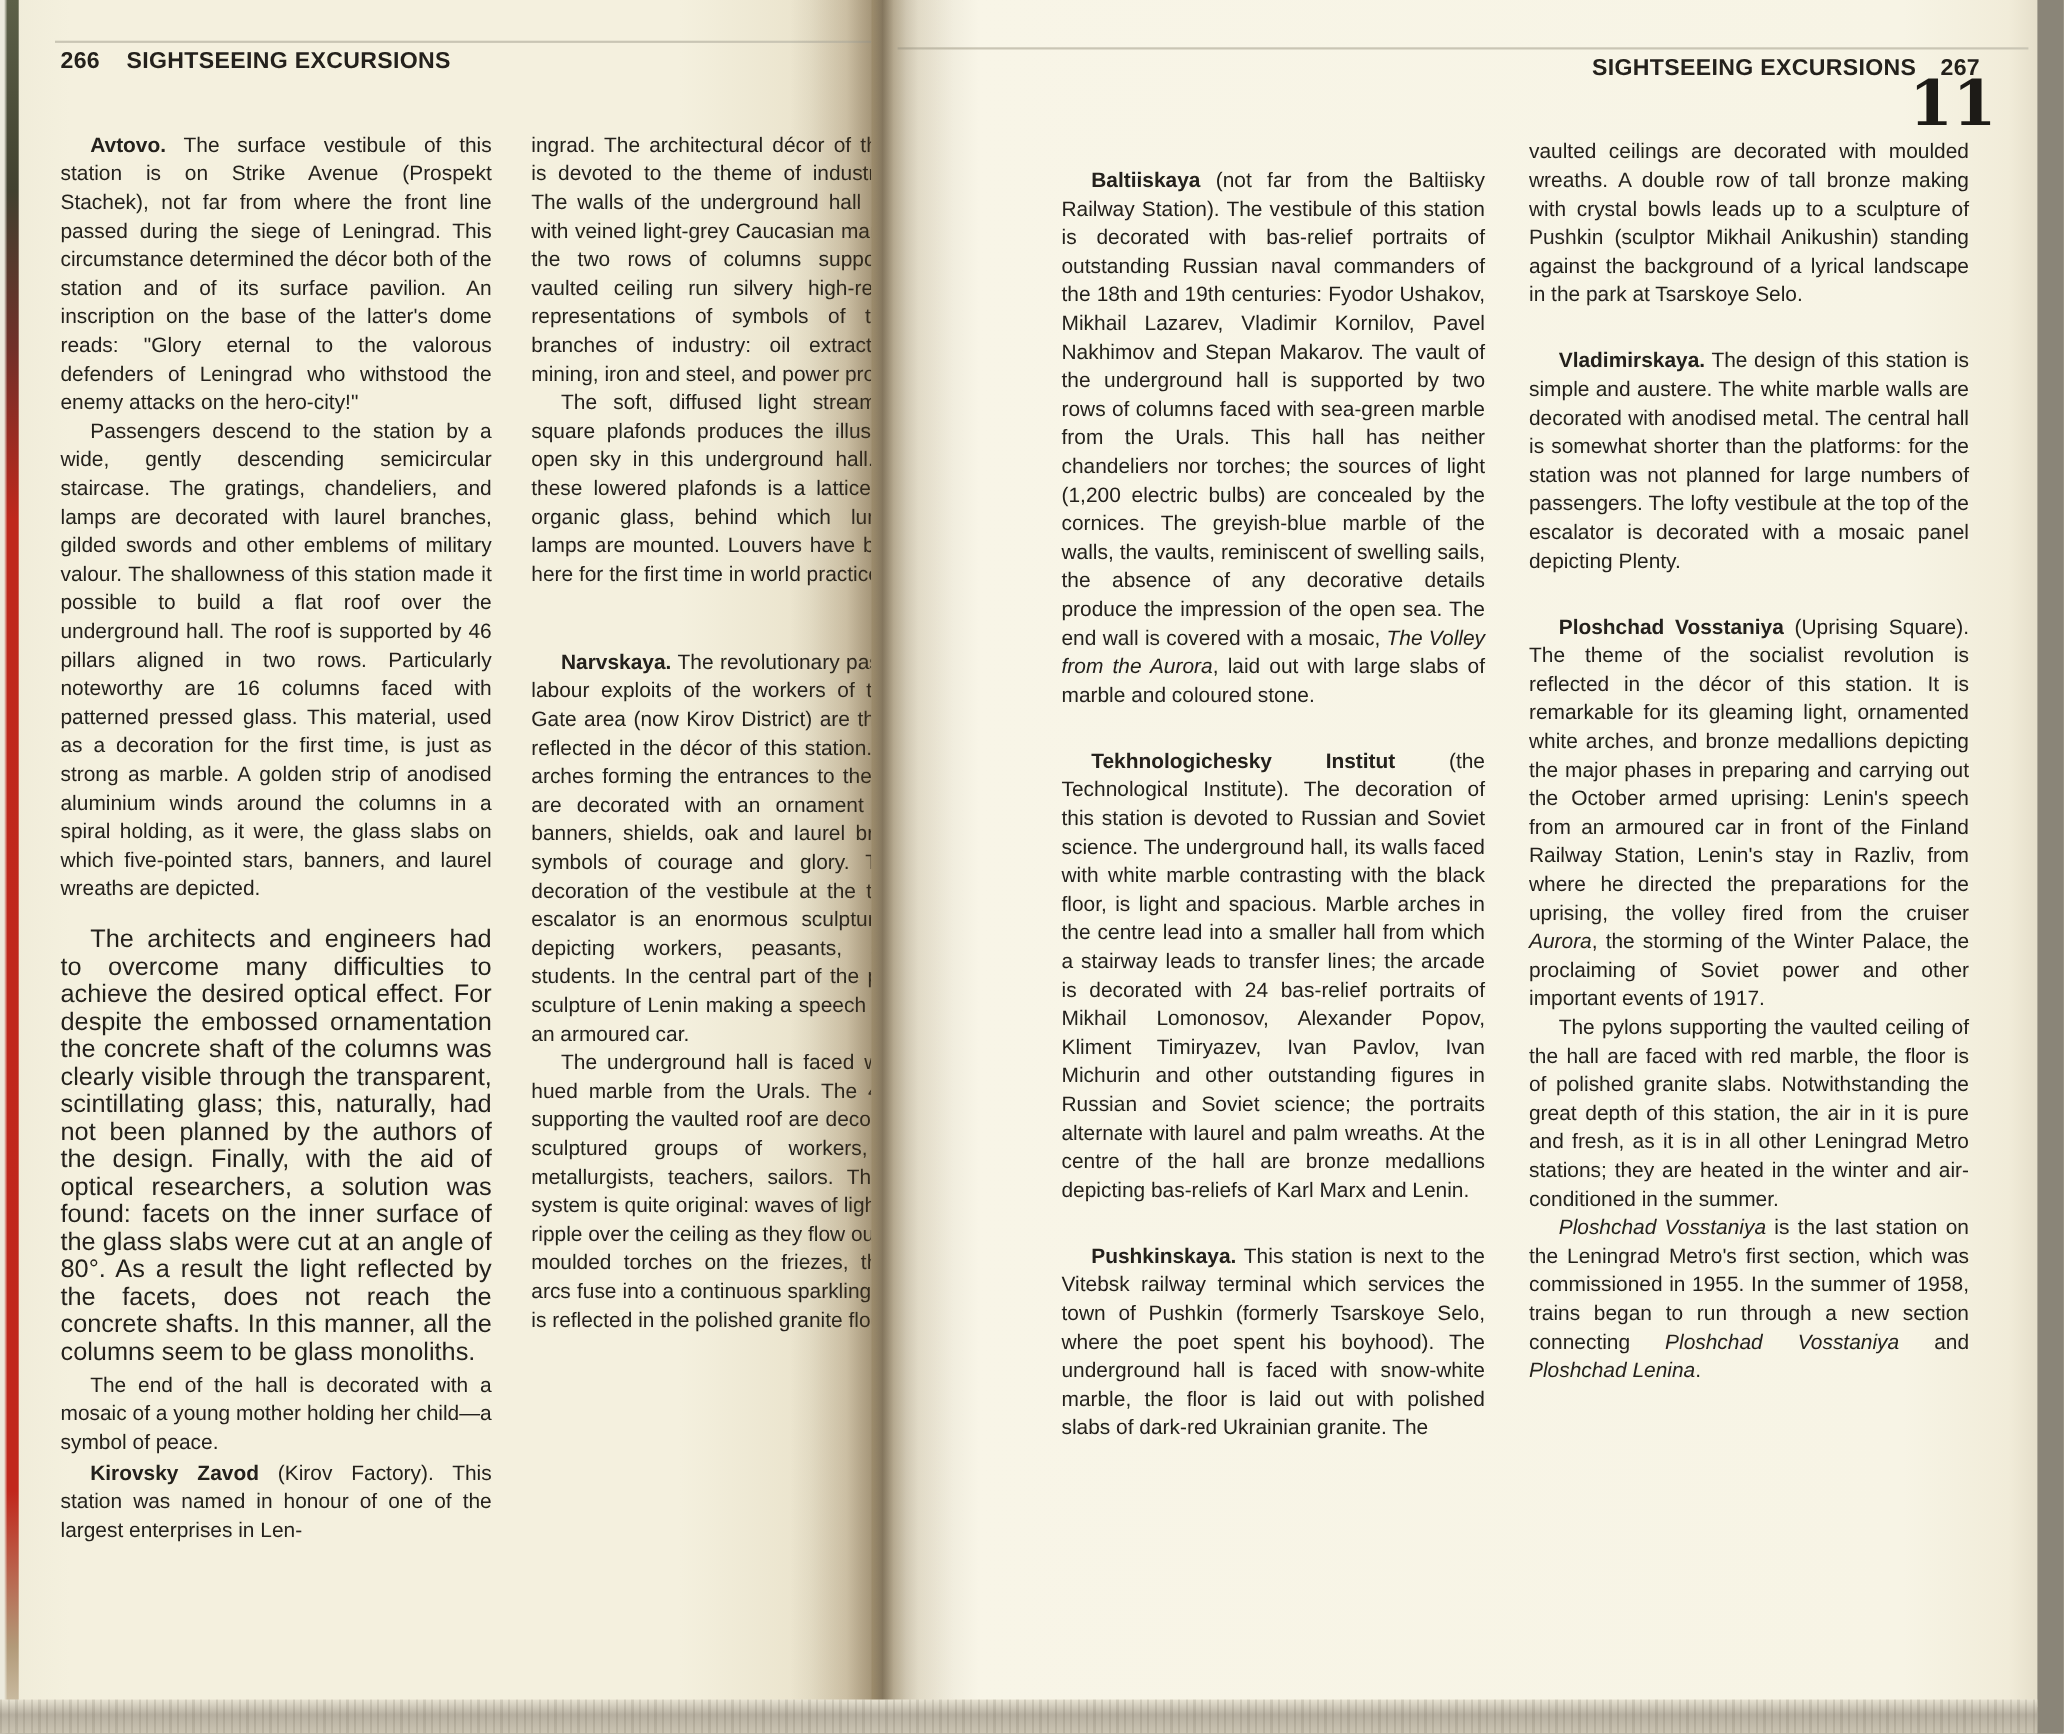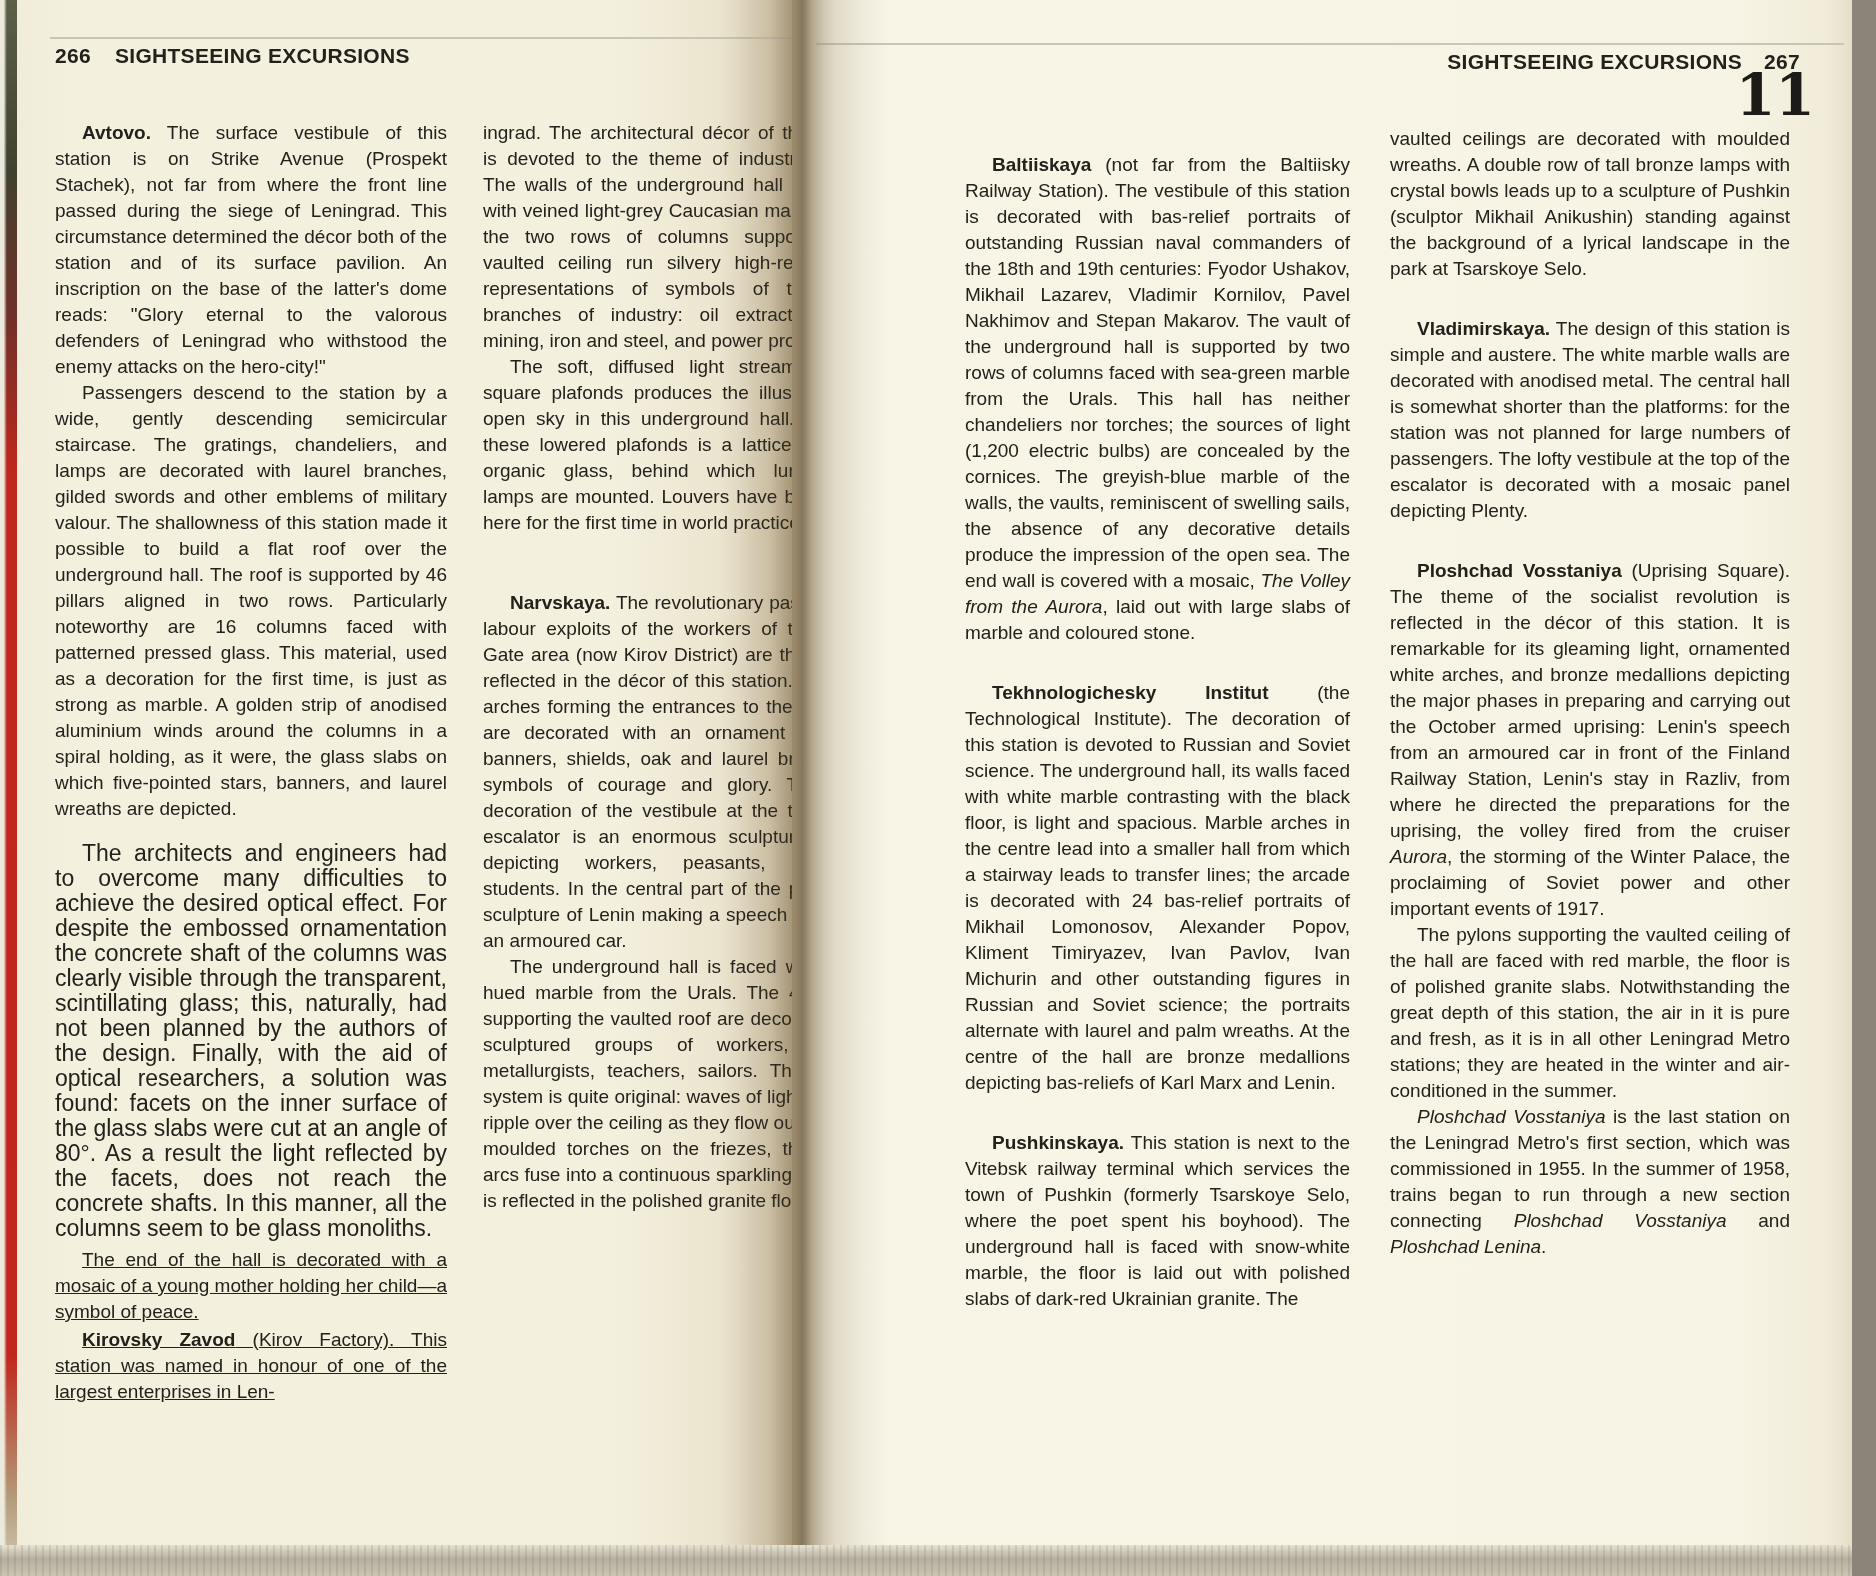--- a/index.html
+++ b/index.html
@@ -33,21 +33,21 @@
   .col-1 { left:55px;  top:120px; width:392px; }
   .col-2 { left:483px; top:120px; width:392px; }
   .col-3 { left:173px; top:152px; width:385px; }
   .col-4 { left:598px; top:126px; width:400px; }
 
   p.para { margin:0; }
   p.k-opening, p.k-body, p.k-station, p.k-station-lg, p.k-body-sp, p.k-note { text-indent:27px; }
   p.k-continuation { text-indent:0; }
   p.k-station    { margin-top:34px; }
   p.k-station-lg { margin-top:54px; }
-  p.k-body-sp    { margin-top:2px;text-decoration:underline; }
+  p.k-body-sp    { margin-top:2px; }
   p.k-note { font-size:23px; line-height:25px; margin-top:19px; margin-bottom:6px; }
   .b { font-weight:bold; }
   .i { font-style:italic; }
 
   .gutter-shadow {
     position:absolute; left:718px; top:0; width:172px; height:1576px; z-index:5; pointer-events:none;
     background:linear-gradient(90deg,
       rgba(96,76,44,0) 0%,
       rgba(96,76,44,.16) 30%,
       rgba(78,60,32,.38) 44%,
@@ -101,21 +101,21 @@
   <div class="page page-right">
     <div class="rule rule-right"></div>
     <div class="running-head head-right"><span>SIGHTSEEING EXCURSIONS</span><span class="head-num-gap-r"></span><span>267</span></div>
     <div class="chapter-num">11</div>
     <div class="col col-3">
         <p class="para k-opening"><span class="b">Baltiiskaya</span><span> (not far from the Baltiisky Railway Station). The vestibule of this station is decorated with bas-relief portraits of outstanding Russian naval commanders of the 18th and 19th centuries: Fyodor Ushakov, Mikhail Lazarev, Vladimir Kornilov, Pavel Nakhimov and Stepan Makarov. The vault of the underground hall is supported by two rows of columns faced with sea-green marble from the Urals. This hall has neither chandeliers nor torches; the sources of light (1,200 electric bulbs) are concealed by the cornices. The greyish-blue marble of the walls, the vaults, reminiscent of swelling sails, the absence of any decorative details produce the impression of the open sea. The end wall is covered with a mosaic, </span><span class="i">The Volley from the Aurora</span><span>, laid out with large slabs of marble and coloured stone.</span></p>
         <p class="para k-station"><span class="b">Tekhnologichesky Institut</span><span> (the Technological Institute). The decoration of this station is devoted to Russian and Soviet science. The underground hall, its walls faced with white marble contrasting with the black floor, is light and spacious. Marble arches in the centre lead into a smaller hall from which a stairway leads to transfer lines; the arcade is decorated with 24 bas-relief portraits of Mikhail Lomonosov, Alexander Popov, Kliment Timiryazev, Ivan Pavlov, Ivan Michurin and other outstanding figures in Russian and Soviet science; the portraits alternate with laurel and palm wreaths. At the centre of the hall are bronze medallions depicting bas-reliefs of Karl Marx and Lenin.</span></p>
         <p class="para k-station"><span class="b">Pushkinskaya.</span><span> This station is next to the Vitebsk railway terminal which services the town of Pushkin (formerly Tsarskoye Selo, where the poet spent his boyhood). The underground hall is faced with snow-white marble, the floor is laid out with polished slabs of dark-red Ukrainian granite. The</span></p>
       </div>
     <div class="col col-4">
-        <p class="para k-continuation"><span>vaulted ceilings are decorated with moulded wreaths. A double row of tall bronze lamps with crystal bowls leads up to a sculpture of Pushkin (sculptor Mikhail Anikushin) standing against the background of a lyrical landscape in the park at Tsarskoye Selo.</span></p>
+        <p class="para k-continuation"><span>vaulted ceilings are decorated with moulded wreaths. A double row of tall bronze making with crystal bowls leads up to a sculpture of Pushkin (sculptor Mikhail Anikushin) standing against the background of a lyrical landscape in the park at Tsarskoye Selo.</span></p>
         <p class="para k-station"><span class="b">Vladimirskaya.</span><span> The design of this station is simple and austere. The white marble walls are decorated with anodised metal. The central hall is somewhat shorter than the platforms: for the station was not planned for large numbers of passengers. The lofty vestibule at the top of the escalator is decorated with a mosaic panel depicting Plenty.</span></p>
         <p class="para k-station"><span class="b">Ploshchad Vosstaniya</span><span> (Uprising Square). The theme of the socialist revolution is reflected in the décor of this station. It is remarkable for its gleaming light, ornamented white arches, and bronze medallions depicting the major phases in preparing and carrying out the October armed uprising: Lenin's speech from an armoured car in front of the Finland Railway Station, Lenin's stay in Razliv, from where he directed the preparations for the uprising, the volley fired from the cruiser </span><span class="i">Aurora</span><span>, the storming of the Winter Palace, the proclaiming of Soviet power and other important events of 1917.</span></p>
         <p class="para k-body"><span>The pylons supporting the vaulted ceiling of the hall are faced with red marble, the floor is of polished granite slabs. Notwithstanding the great depth of this station, the air in it is pure and fresh, as it is in all other Leningrad Metro stations; they are heated in the winter and air-conditioned in the summer.</span></p>
         <p class="para k-body"><span class="i">Ploshchad Vosstaniya</span><span> is the last station on the Leningrad Metro's first section, which was commissioned in 1955. In the summer of 1958, trains began to run through a new section connecting </span><span class="i">Ploshchad Vosstaniya</span><span> and </span><span class="i">Ploshchad Lenina</span><span>.</span></p>
       </div>
   </div>
 
   <div class="gutter-shadow"></div>
   <div class="book-spine-edge"></div>
   <div class="page-edge-bottom"></div>

